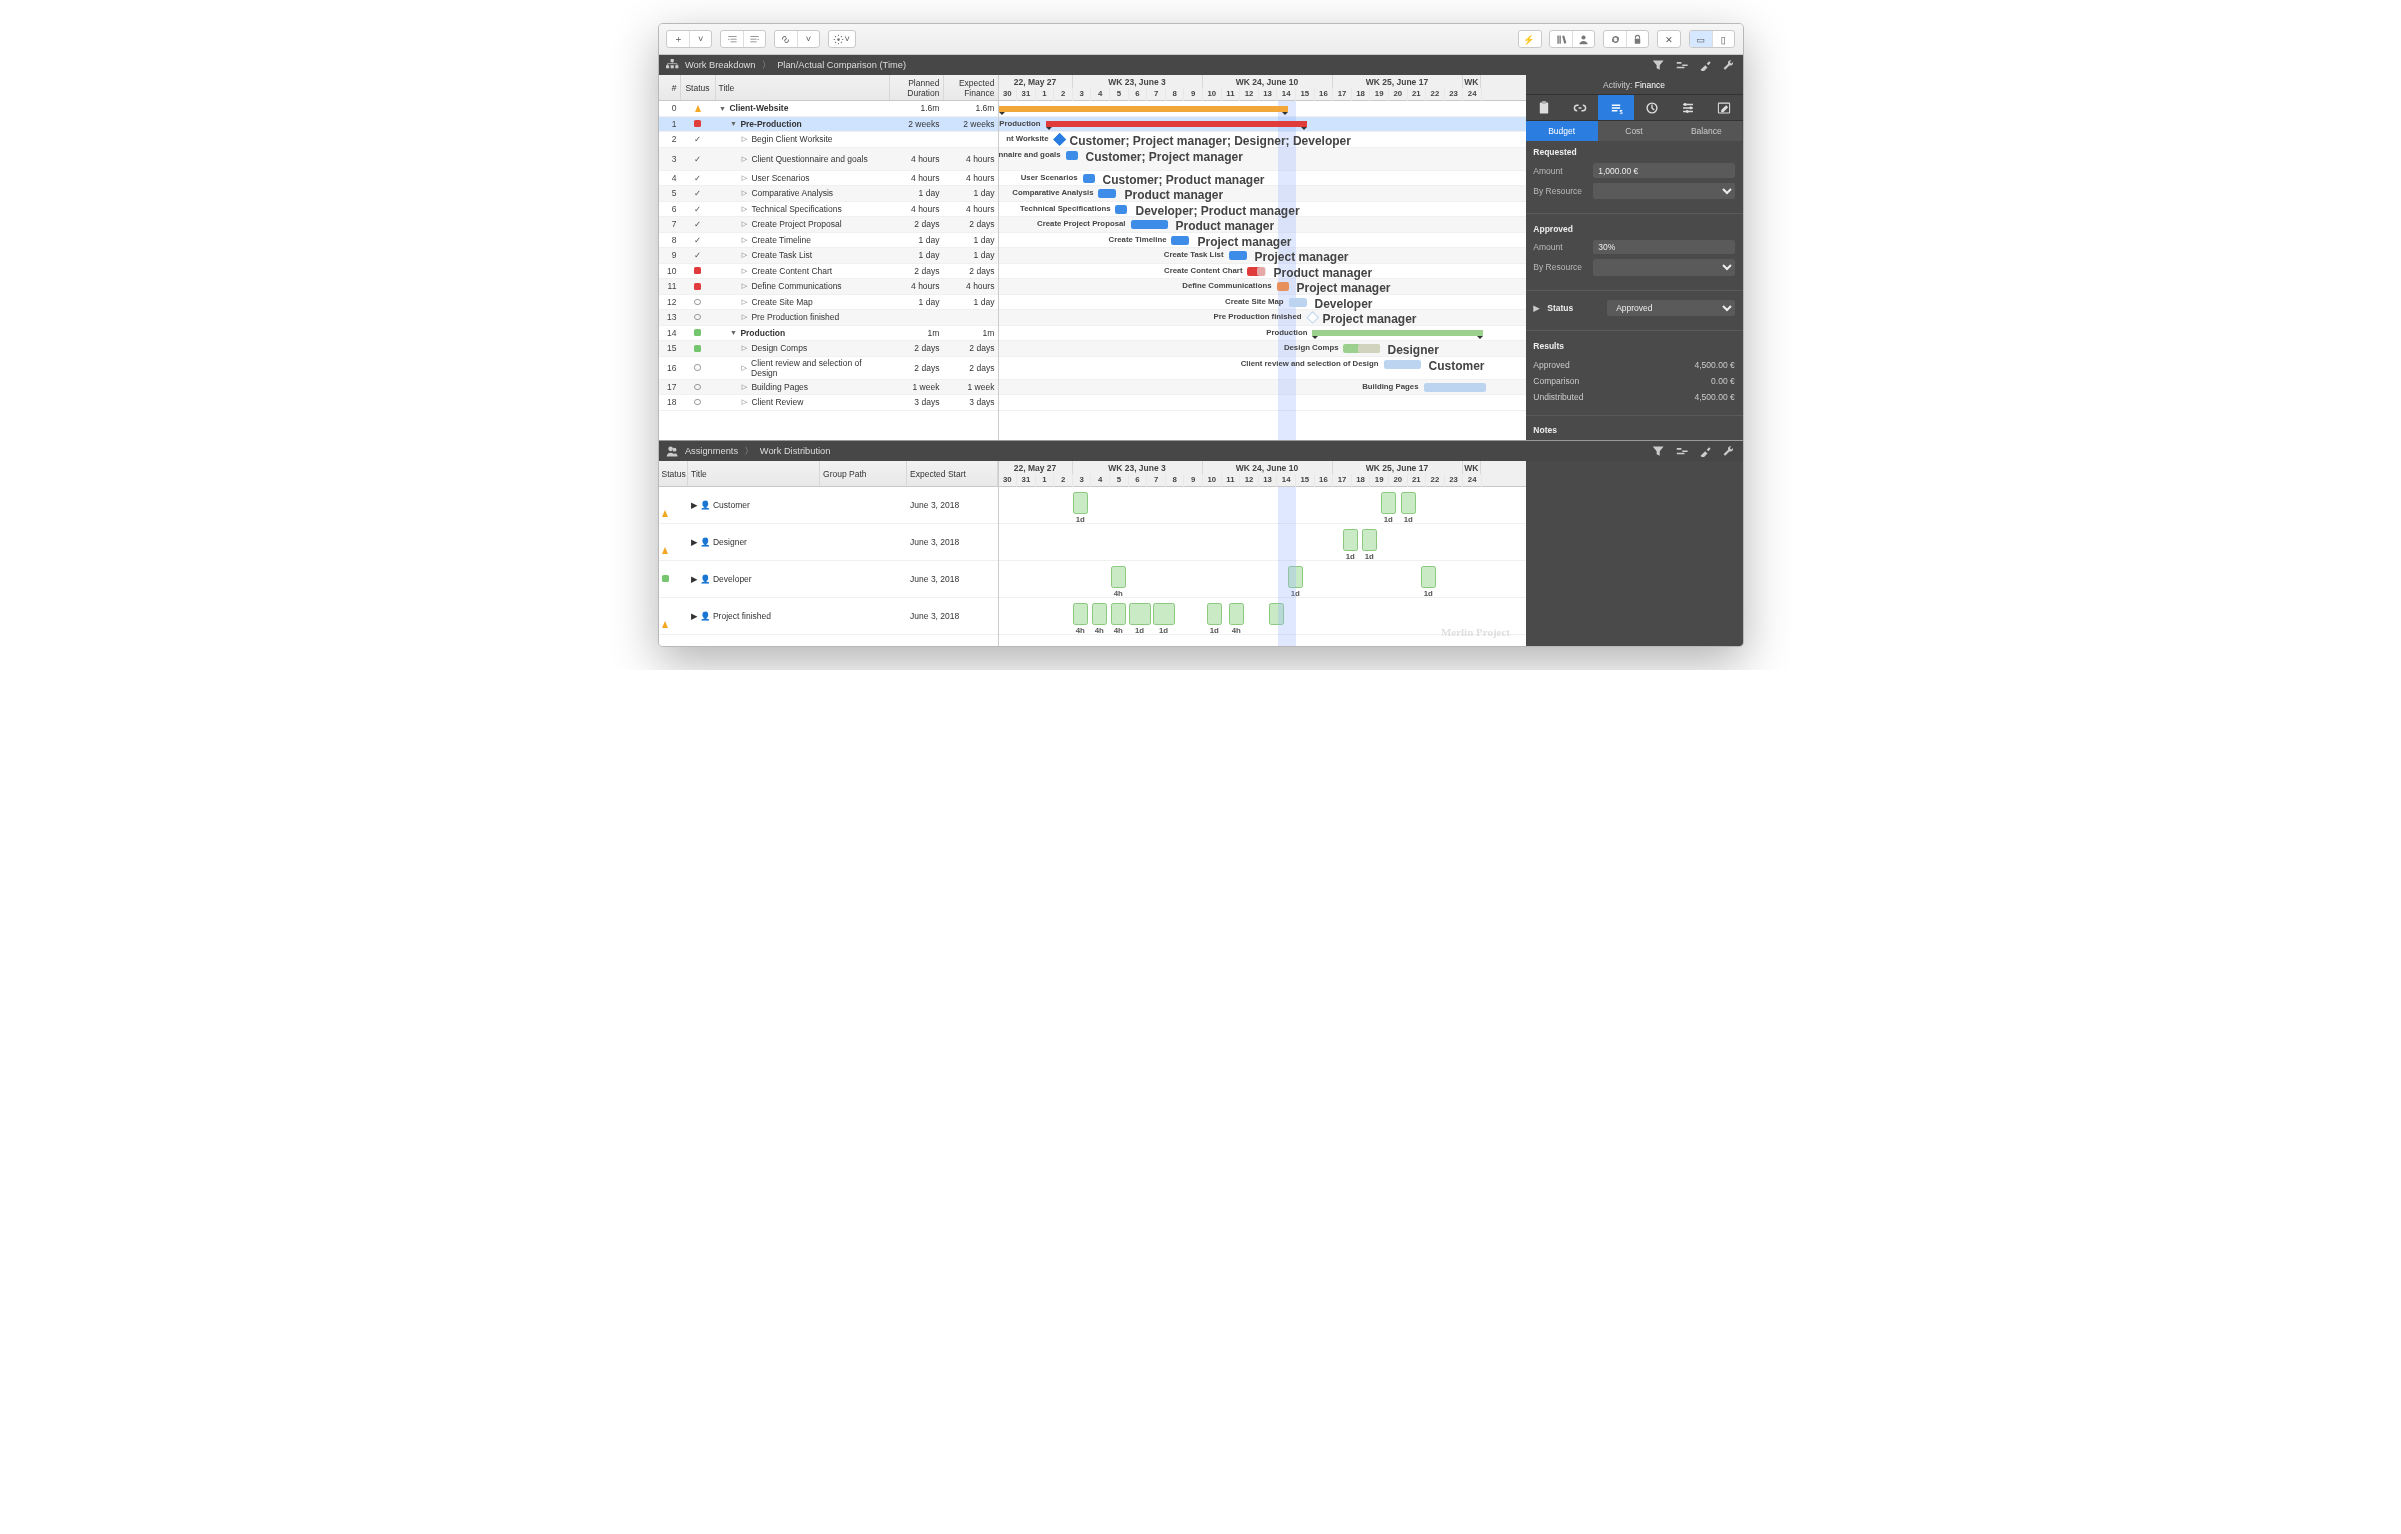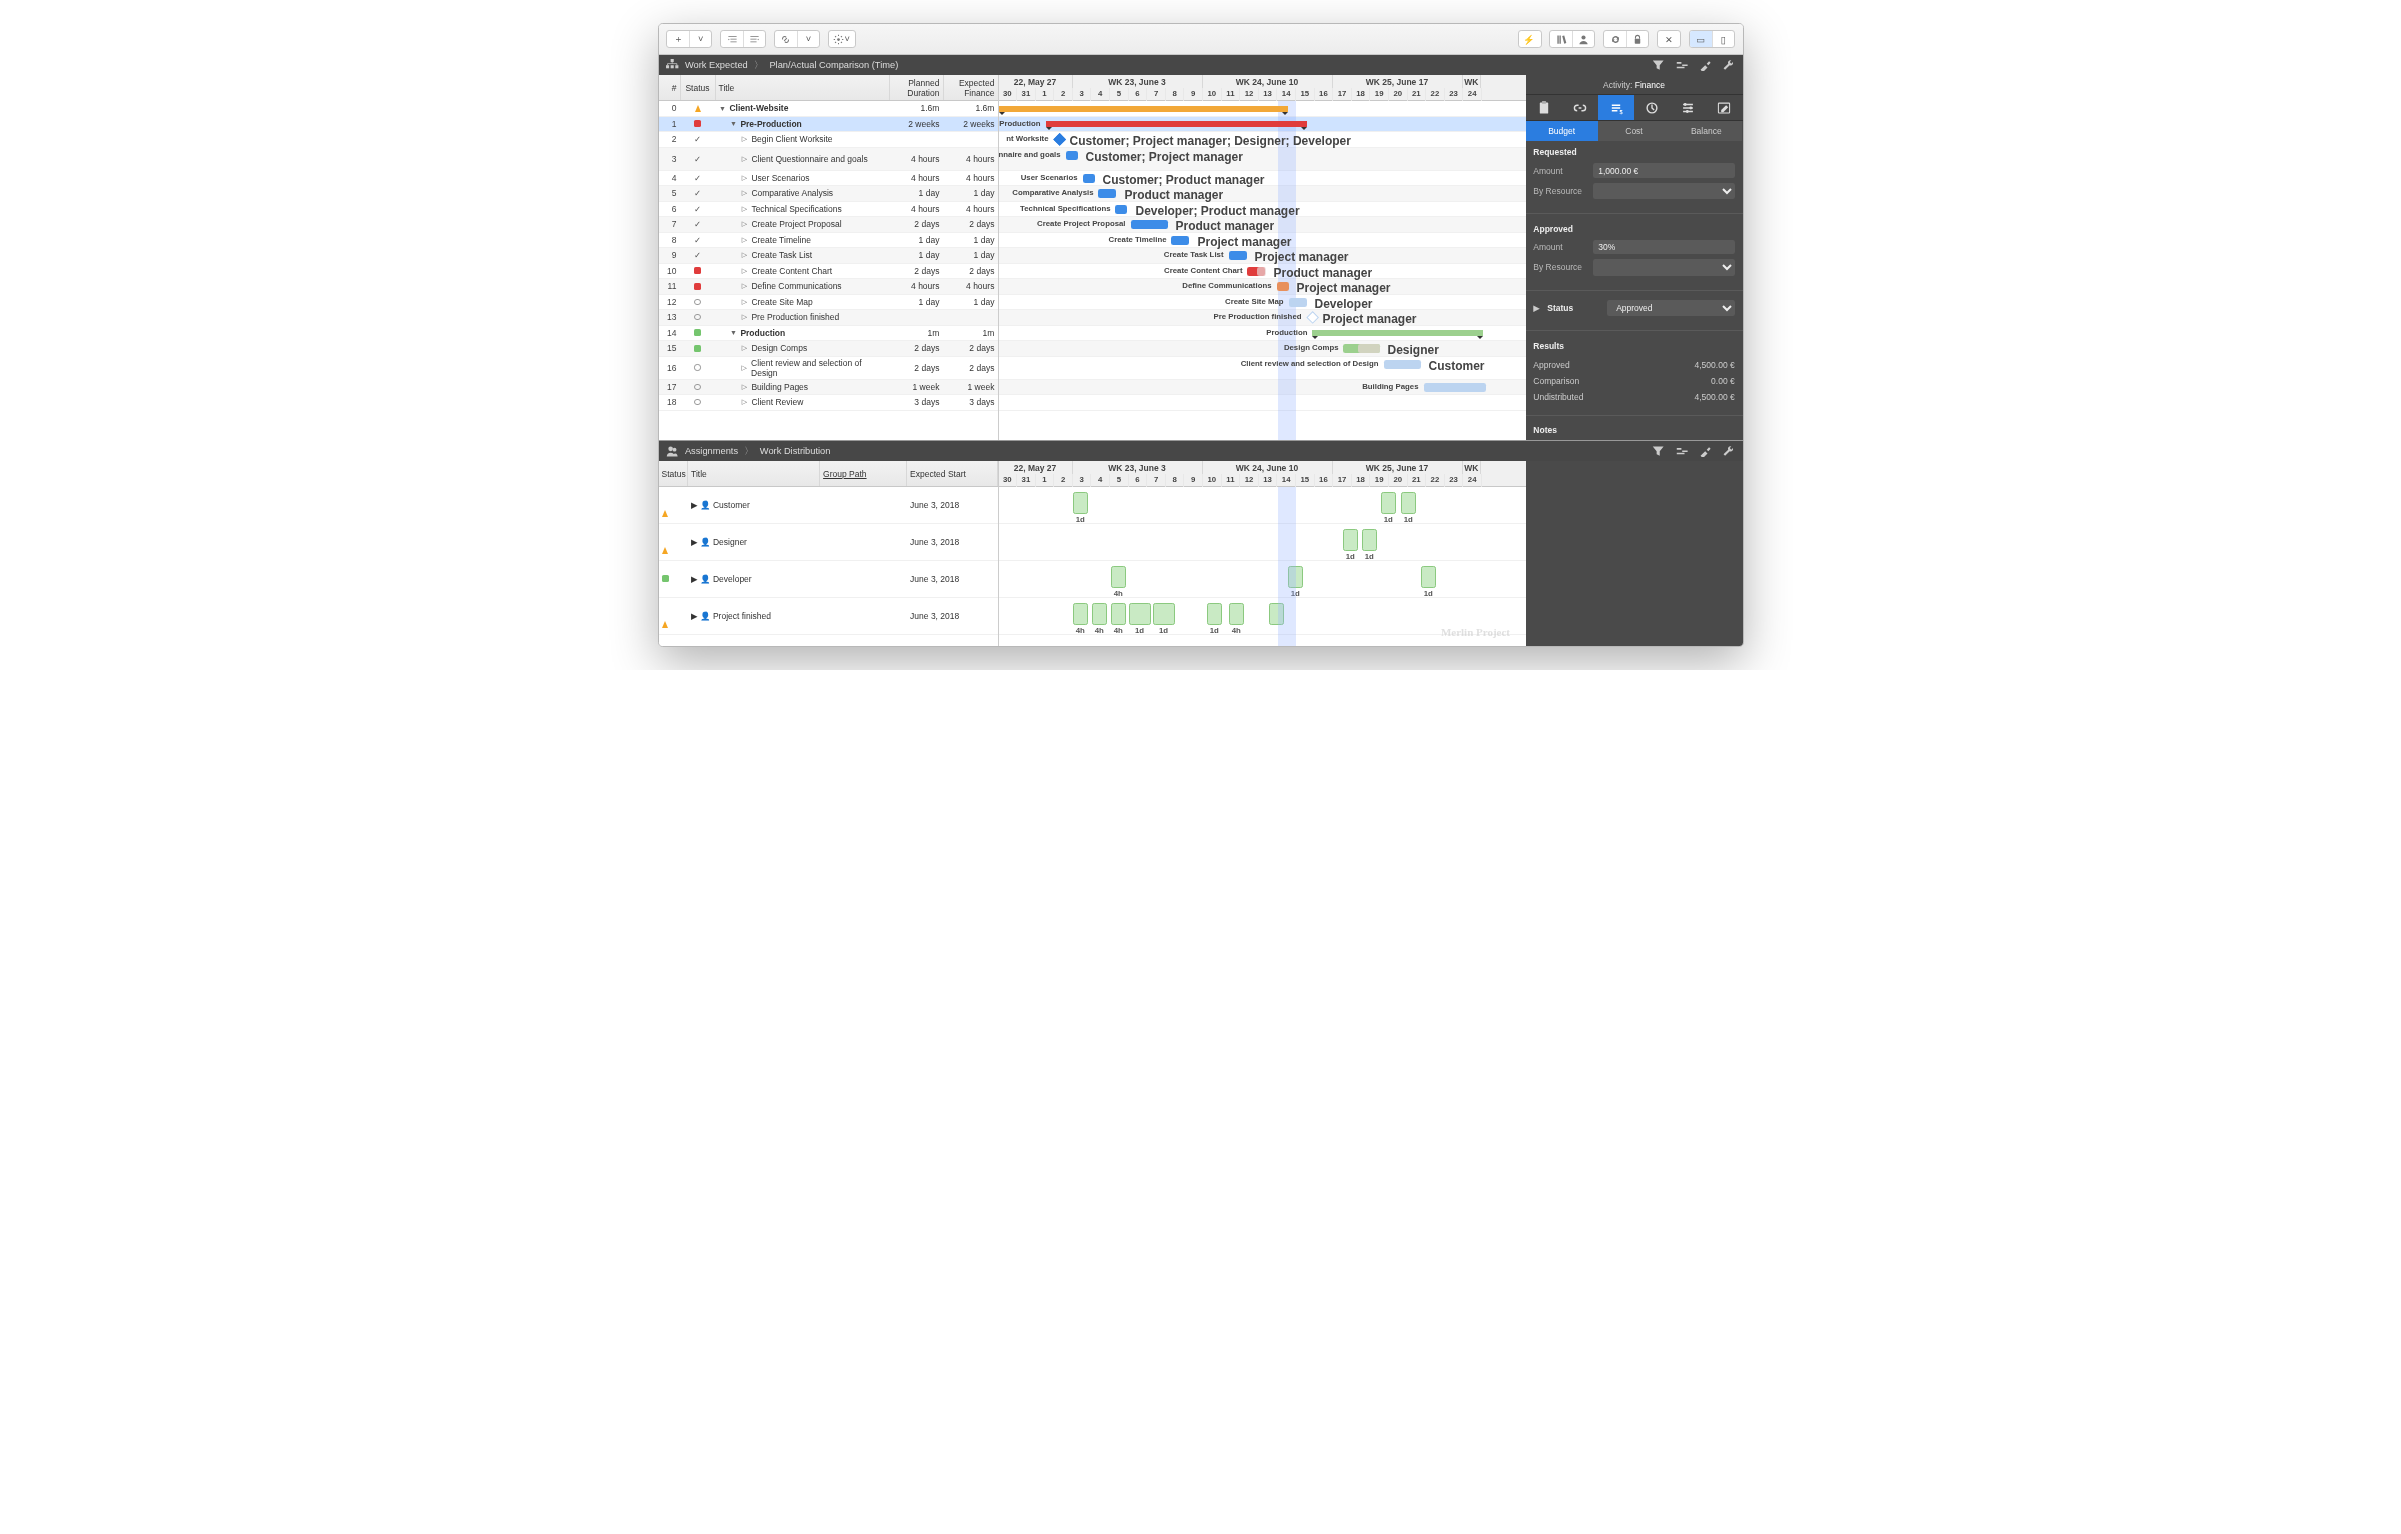--- a/index.html
+++ b/index.html
@@ -85,21 +85,21 @@
 
 
 .bottom { border-top: 0.8px solid #999; }
 .bottom .crumb-bar { background: #474747; }
 .bottom .main { height: 185px; }
 .bottom .left-pane { width: 340px; }
 .b-col-hdr { display: flex; height: 26px; background: linear-gradient(#f2f2f2,#e8e8e8); border-bottom: 0.8px solid #c8c8c8; font-size: 8.5px; }
 .b-col-hdr > div { border-right: 0.8px solid #d8d8d8; display: flex; align-items: center; padding: 0 3.1px; }
 .bc-status { width: 29.5px; }
 .bc-title { width: 132px; }
-.bc-group { width: 87px; text-decoration: underline; }
+.bc-group { width: 87px; }
 .bc-start { flex: 1; }
 .b-row { display: flex; height: 37px; align-items: center; font-size: 8.5px; border-bottom: 0.8px solid #f0f0f0; }
 .b-row > div { padding: 0 3.1px; }
 
 
 .insp-tabbar { height: 20px; background: #474747; display: flex; align-items: center; justify-content: center; color: #ccc; font-size: 8.5px; border-bottom: 0.8px solid #333; }
 .insp-icons { display: flex; height: 26px; background: #474747; border-bottom: 0.8px solid #333; }
 .insp-icons > div { flex: 1; display: flex; align-items: center; justify-content: center; cursor: pointer; }
 .insp-icons > div.active { background: #2b7de0; }
 .insp-icons svg { width: 14px; height: 14px; fill: #ddd; }
@@ -201,21 +201,21 @@
   </div>
 
   <div class="crumb-bar">
     <svg class="crumb-ico" viewBox="0 0 16 16">
         <rect x="6" width="4" height="4" fill="#ccc"></rect>
         <rect y="8" width="4" height="4" fill="#ccc"></rect>
         <rect x="6" y="8" width="4" height="4" fill="#ccc"></rect>
         <rect x="12" y="8" width="4" height="4" fill="#ccc"></rect>
         <path d="M8 4v2M2 8V6h12v2" stroke="#ccc" fill="none"></path>
       </svg>
-    <span>Work Expected</span>
+    <span>Work Breakdown</span>
     <span class="sep">〉</span>
     <span>Plan/Actual Comparison (Time)</span>
     <div class="crumb-right">
       <svg class="crumb-ico" viewBox="0 0 16 16">
           <path d="M1 2h14l-5 6v6l-4-2V8z" fill="#ccc"></path>
         </svg>
       <svg class="crumb-ico" viewBox="0 0 16 16">
           <path d="M1 4h6v2H1zM8 7h7v2H8zM1 10h10v2H1z" fill="#ccc"></path>
         </svg>
       <svg class="crumb-ico" viewBox="0 0 16 16">

